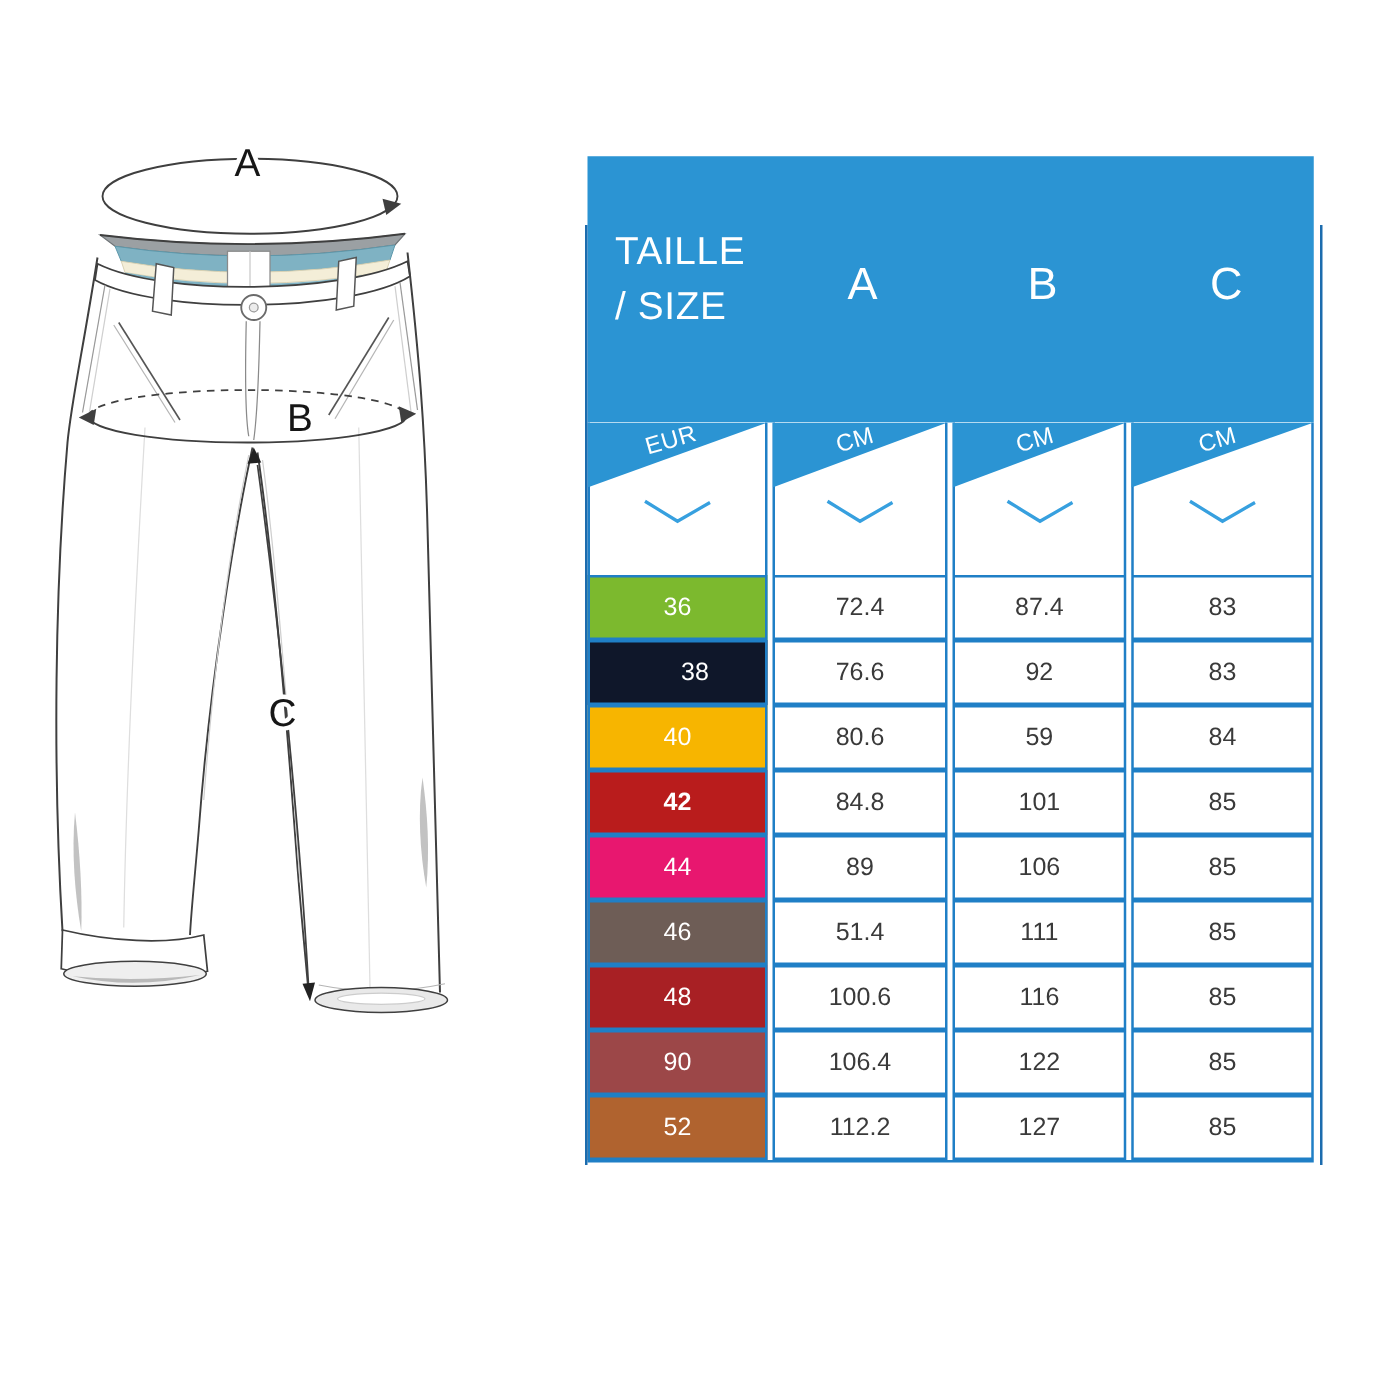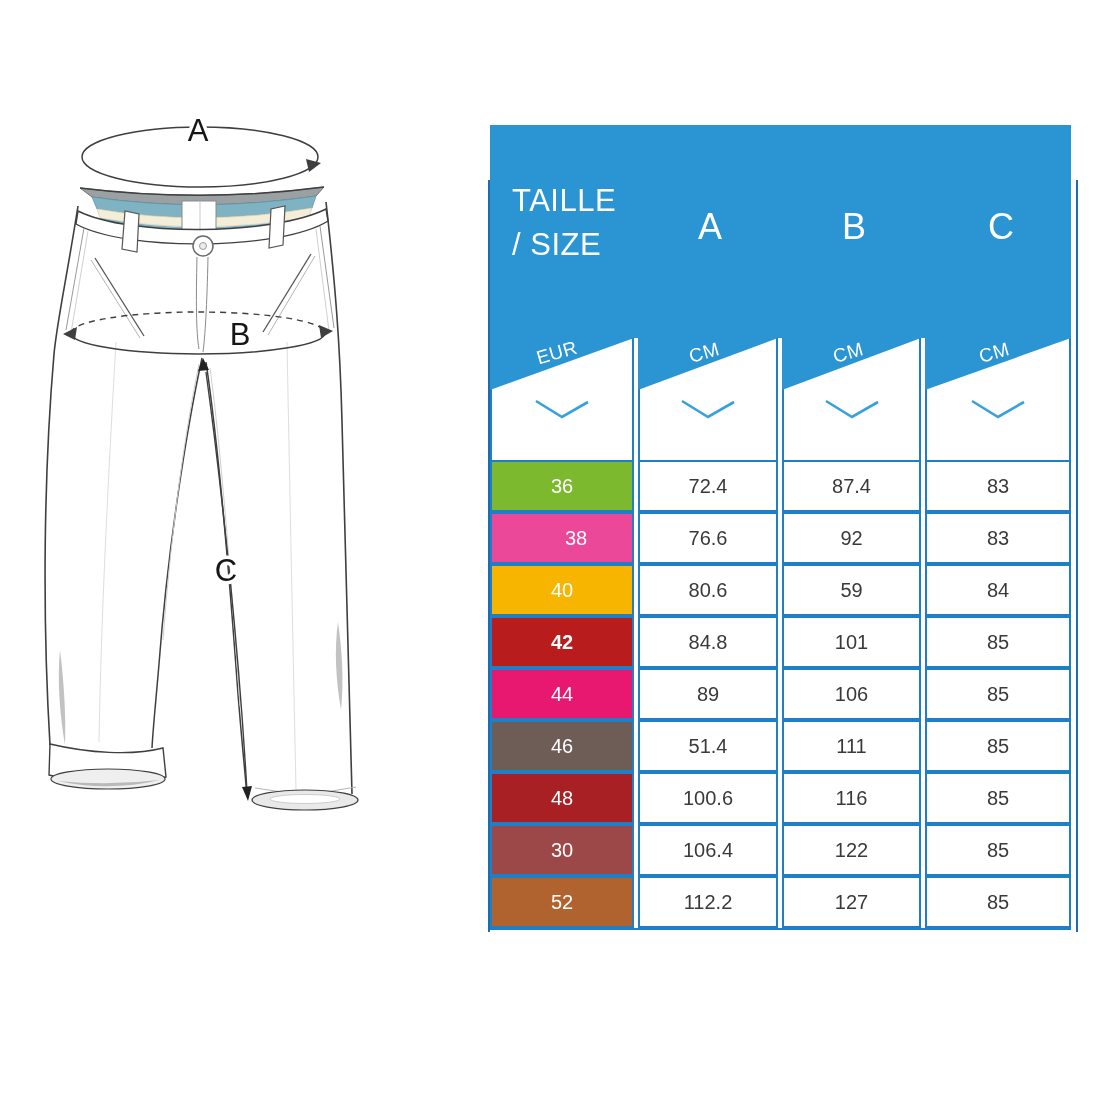--- a/index.html
+++ b/index.html
@@ -7,21 +7,21 @@
     position:relative;width:1100px;height:1100px;background:#fff;overflow:hidden;
     font-family:"Liberation Sans",sans-serif;
   }
   
   .pants-svg{position:absolute;left:30px;top:110px;width:345px;height:710px;}
   .mlabel{
     font-family:"Liberation Sans",sans-serif;font-size:31px;fill:#161616;
     stroke:#ffffff;stroke-width:7px;paint-order:stroke;text-anchor:middle;
   }
   
-  .size-table{position:absolute;left:488px;top:125px;width:592px;height:807px;}
+  .size-table{position:absolute;left:468px;top:125px;width:592px;height:807px;}
   .t-header{
     position:absolute;left:2px;top:0;width:581px;height:213px;
     background:var(--header-blue,#2b94d3);
   }
   .t-title{
     position:absolute;left:22px;top:54px;color:#fff;font-size:31px;line-height:44px;
     letter-spacing:.5px;white-space:nowrap;
   }
   .colhead{
     position:absolute;top:84px;transform:translateX(-50%);
@@ -191,21 +191,21 @@
     </div>
 
     <div class="t-grid">
       <div class="t-row">
         <div class="cell size" style="background-color: rgb(124, 185, 46);">36</div>
         <div class="cell">72.4</div>
         <div class="cell">87.4</div>
         <div class="cell">83</div>
       </div>
       <div class="t-row">
-        <div class="cell size" style="background-color: #ec4899; padding-left: 28px;">38</div>
+        <div class="cell size" style="background-color: #0f172a; padding-left: 28px;">38</div>
         <div class="cell">76.6</div>
         <div class="cell">92</div>
         <div class="cell">83</div>
       </div>
       <div class="t-row">
         <div class="cell size" style="background-color: rgb(247, 181, 0);">40</div>
         <div class="cell">80.6</div>
         <div class="cell">59</div>
         <div class="cell">84</div>
       </div>
@@ -227,21 +227,21 @@
         <div class="cell">111</div>
         <div class="cell">85</div>
       </div>
       <div class="t-row">
         <div class="cell size" style="background-color: rgb(168, 32, 36);">48</div>
         <div class="cell">100.6</div>
         <div class="cell">116</div>
         <div class="cell">85</div>
       </div>
       <div class="t-row">
-        <div class="cell size" style="background-color: rgb(156, 71, 72);">30</div>
+        <div class="cell size" style="background-color: rgb(156, 71, 72);">90</div>
         <div class="cell">106.4</div>
         <div class="cell">122</div>
         <div class="cell">85</div>
       </div>
       <div class="t-row">
         <div class="cell size" style="background-color: rgb(176, 99, 47);">52</div>
         <div class="cell">112.2</div>
         <div class="cell">127</div>
         <div class="cell">85</div>
       </div>

